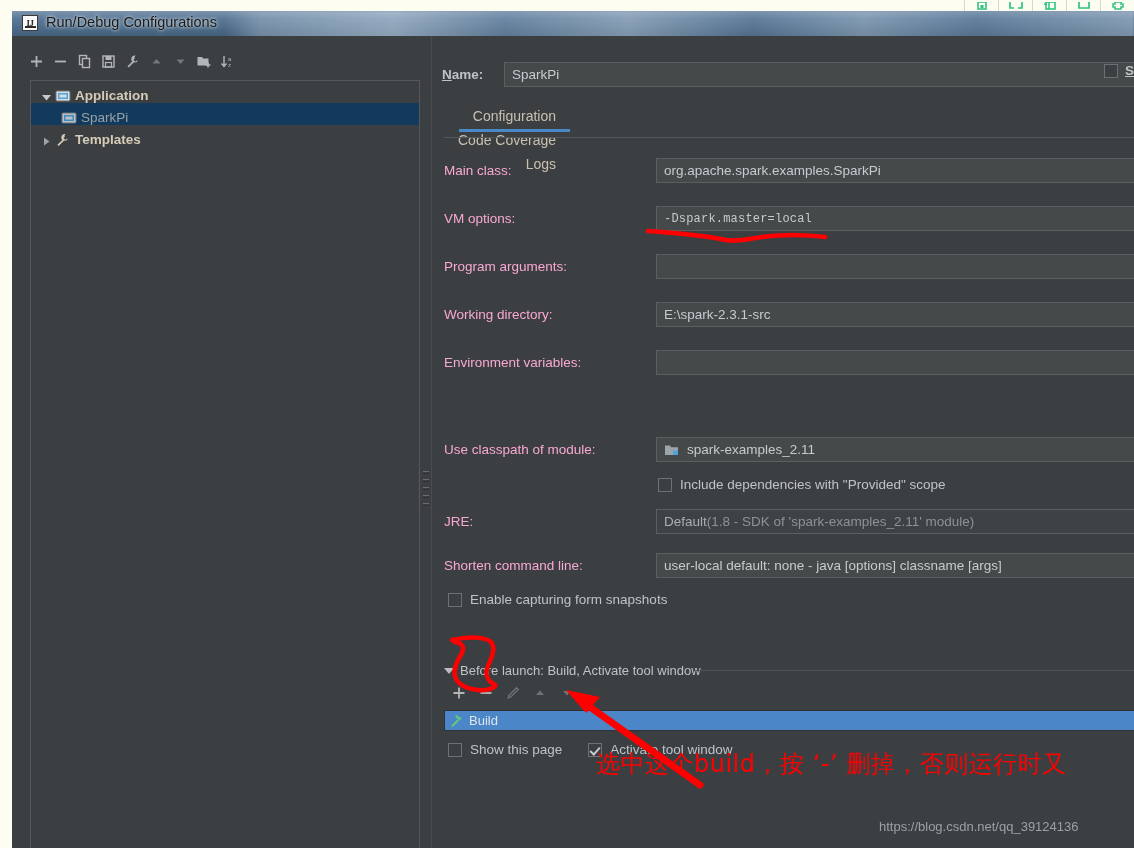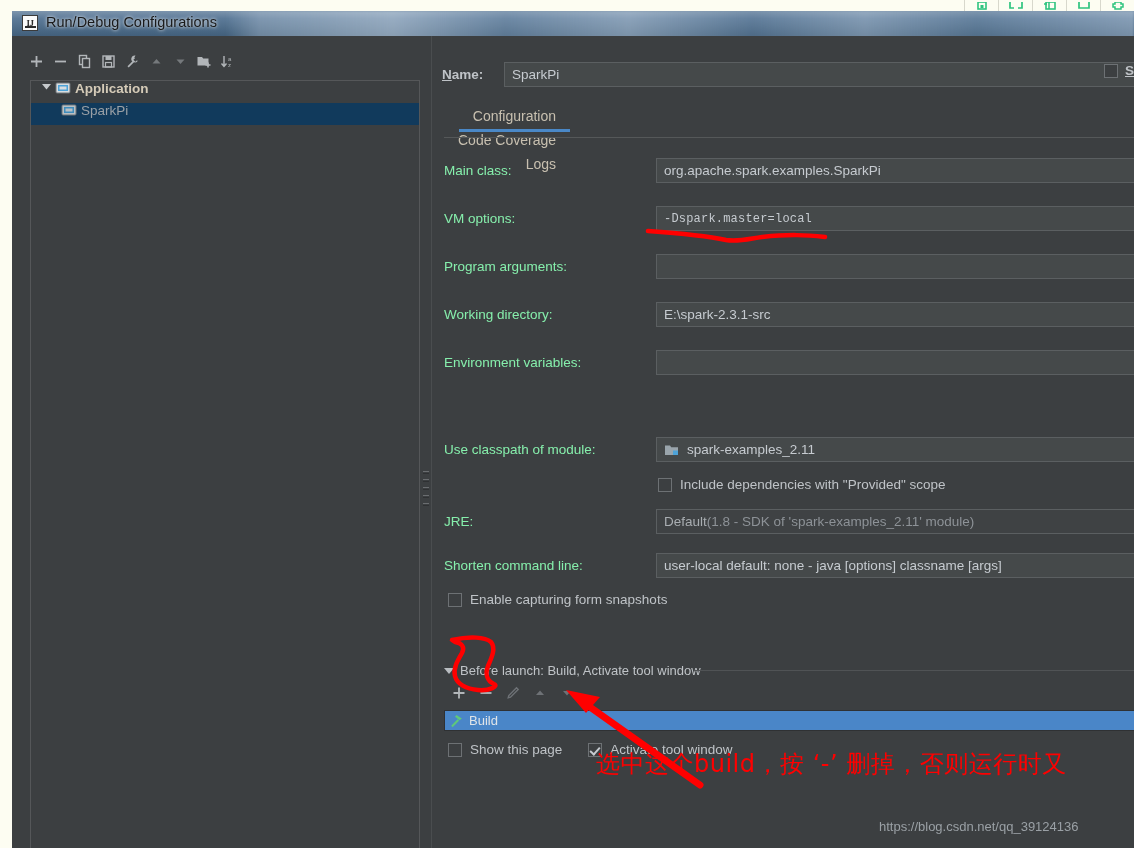--- a/index.html
+++ b/index.html
@@ -106,21 +106,21 @@
   #tree-panel {
     position: absolute; left: 18px; top: 44px;
     width: 390px; height: 778px;
     border: 1px solid #555759;
     box-sizing: border-box;
     background: #3c3f41;
     overflow: hidden;
   }
   .tree-row {
     height: 22px;
-    display: flex; align-items: flex-start;
+    display: flex; align-items: flex-end;
     padding-left: 6px;
     box-sizing: border-box;
     font-size: 13.5px;
     white-space: nowrap;
   }
   .tree-row.selected { background: #113a5c; }
   .tree-row .twisty {
     width: 18px; display: flex; align-items: center; justify-content: center;
     flex: 0 0 18px;
   }
@@ -214,21 +214,21 @@
     position: absolute; left: 12px; top: 101px;
     width: 702px; height: 1px; background: #555859;
   }
 
   
   .frow {
     position: absolute;
     display: flex; align-items: center;
     left: 12px;
   }
-  .frow .lbl { width: 212px; font-size: 13.5px; color: #86efac; white-space: nowrap; }
+  .frow .lbl { width: 212px; font-size: 13.5px; color: #f9a8d4; white-space: nowrap; }
   .frow .val { width: 502px; }
   .mono {
     font-family: "Liberation Mono", monospace;
     font-size: 12px;
     letter-spacing: 0.2px;
   }
   .val.disabled { background: #3f4244; color: #a9aeb2; }
   .val .dim { color: #8d9297; }
 
   .crow {
@@ -428,20 +428,34 @@
       <span class="t-ic">
         <svg width="16" height="14" viewBox="0 0 16 14">
             <rect x="1" y="2" width="14" height="10" rx="1" fill="#b9c0c5" stroke="#6f7479" stroke-width="1"></rect>
             <rect x="3" y="4" width="10" height="6" fill="#3f8dbd"></rect>
             <rect x="4.5" y="5.5" width="7" height="3" fill="#b9c0c5"></rect>
           </svg>
       </span>
       <span class="t-label">SparkPi</span>
     </div>
 
+    <div class="tree-row">
+      <span class="twisty">
+        <svg width="11" height="11" viewBox="0 0 11 11">
+            <path d="M3 1.5 L8.5 5.5 L3 9.5 Z" fill="#9ea3a7"></path>
+          </svg>
+      </span>
+      <span class="t-ic">
+        <svg width="15" height="14" viewBox="0 0 15 14">
+            <path d="M10.5 1 a3.4 3.4 0 1 0 2.1 5.2 L11.9 5.5 l-1.5 1.5 -1.9-1.9 1.5-1.5 -0.7-0.7 Z" fill="#d5cbb8"></path>
+            <path d="M8.1 6.2 L2.4 11.8 l1.2 1.2 5.6-5.6" fill="#d5cbb8"></path>
+          </svg>
+      </span>
+      <span class="t-label">Templates</span>
+    </div>
   </div>
 
   <div id="splitter">
     <div class="grip"></div>
   </div>
   <div id="right-divider"></div>
 
   <div id="form">
 
     <div id="name-row">

